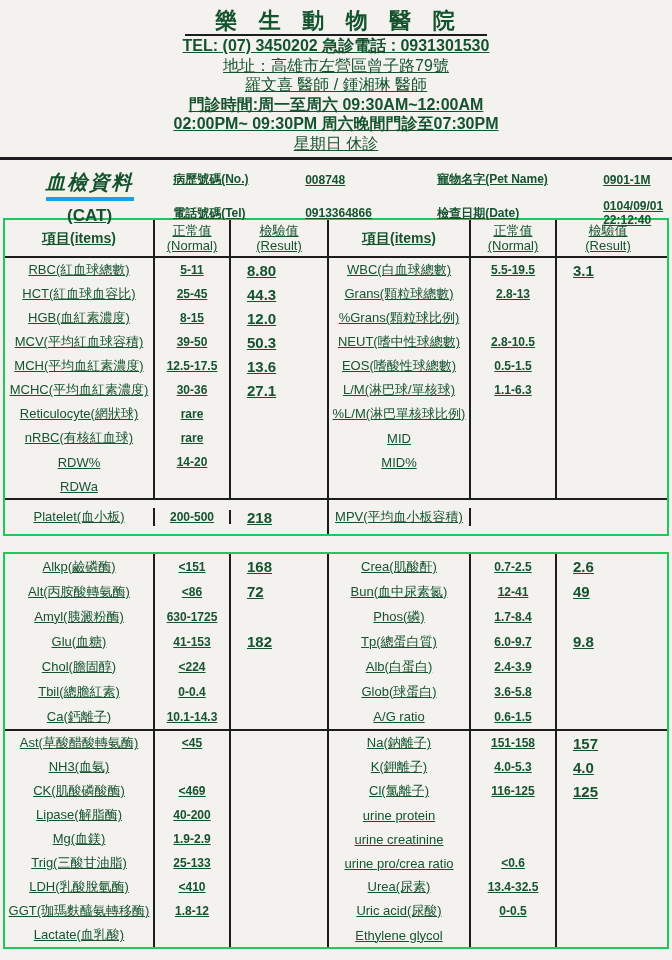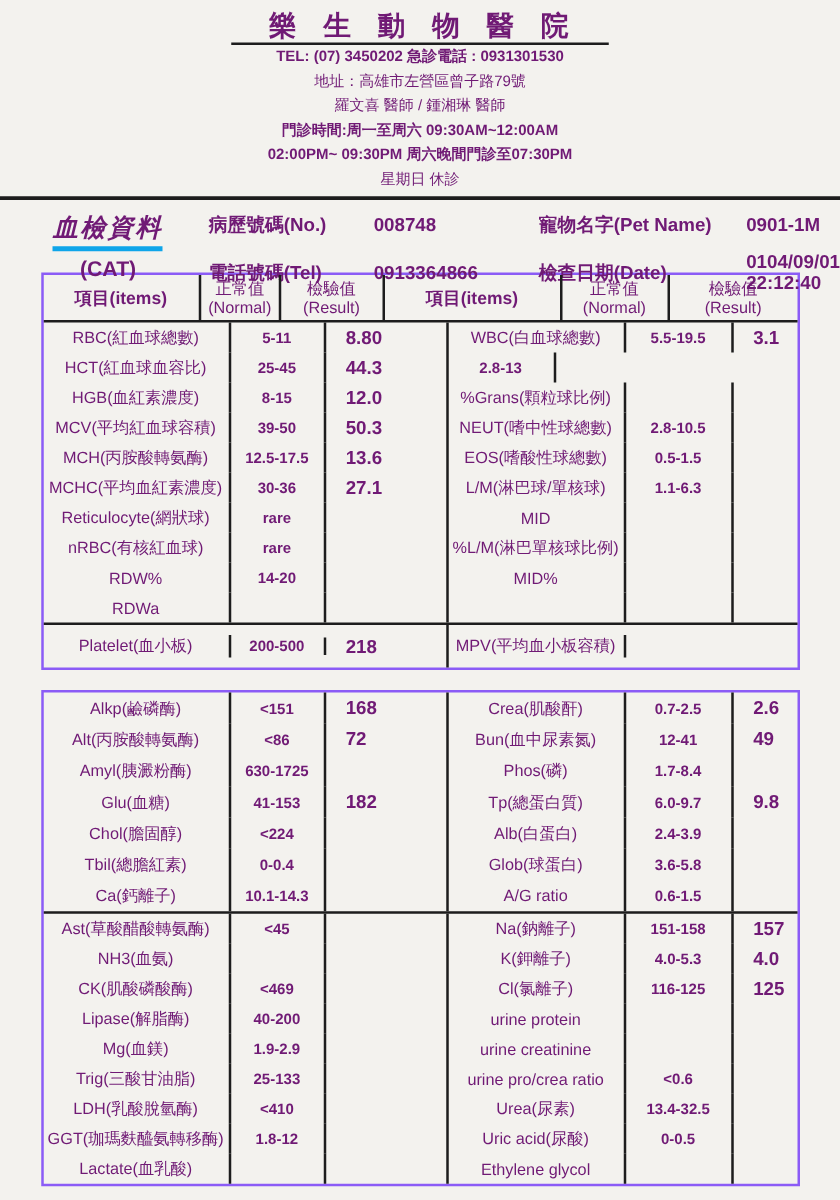--- a/index.html
+++ b/index.html
@@ -1,51 +1,51 @@
 <!DOCTYPE html>
 <html><head>
 <meta charset="utf-8">
 <style>
   * { margin:0; padding:0; box-sizing:border-box; }
   html,body { background:#d8d8d4; }
   .page {
     width:672px; height:960px; margin:0 auto;
-    background:#f3f2ee; color:#701a75;
+    background:#f3f2ee; color:#14532d;
     font-family:"Liberation Sans", sans-serif;
-    overflow:hidden; position:relative;
+    overflow:hidden; position:relative;text-decoration:underline;
   }
   
   .header { text-align:center; padding-top:8px; }
   .hospital-title {
     display:inline-block;
     font-family:"Liberation Serif", serif;
     font-size:22px; font-weight:700; letter-spacing:8px;
     border-bottom:2px solid #1d1d1d;
     padding:0 24px 1px 30px; line-height:25px;
   }
-  .contact { font-size:12px; line-height:19.5px; }
+  .contact { font-size:16px; line-height:19.5px; }
   .wb { font-weight:700; }
   .rule { height:3px; background:#1d1d1d; margin-top:4px; }
 
   
   .info { display:flex; align-items:flex-start; padding:9px 0 0 26px; height:56px; }
   .info-left { width:138px; text-align:center; }
   .report-type {
     display:inline-block; font-size:20px; font-weight:700; font-style:italic;
     letter-spacing:2px; border-bottom:4px solid #0ea5e9; padding-bottom:1px;
   }
   .species { font-size:17px; font-weight:700; margin-top:5px; }
   .info-main {
     display:grid; grid-template-columns:128px 128px 162px auto;
     column-gap:4px; row-gap:11px; margin-left:20px; margin-top:2px;
-    font-size:15px; font-weight:700; align-items:center;
+    font-size:12px; font-weight:700; align-items:center;
   }
 
   
-  .vtable { width:607px; margin:16px auto; border:2px solid #8b5cf6; }
+  .vtable { width:666px; margin:16px auto; border:2px solid #22c55e; }
   #cbc { margin-top:2px; }
   #chem { margin-top:8px; }
   .flexrow { display:flex; }
   .half.rh { border-left:2px solid #1d1d1d; }
   .trow { display:flex; }
   .cell { display:flex; align-items:center; justify-content:center; white-space:nowrap; overflow:hidden; }
   .l1 { width:150px; border-right:2px solid #1d1d1d; }
   .l2 { width:76px;  border-right:2px solid #1d1d1d; }
   .l3 { width:96px; }
   .r1 { width:142px; border-right:2px solid #1d1d1d; }
@@ -147,21 +147,21 @@
             <div class="cell l3 result">12.0</div>
           </div>
 
           <div class="trow">
             <div class="cell l1 item">MCV(平均紅血球容積)</div>
             <div class="cell l2 normal">39-50</div>
             <div class="cell l3 result">50.3</div>
           </div>
 
           <div class="trow">
-            <div class="cell l1 item">MCH(丙胺酸轉氨酶)</div>
+            <div class="cell l1 item">MCH(平均血紅素濃度)</div>
             <div class="cell l2 normal">12.5-17.5</div>
             <div class="cell l3 result">13.6</div>
           </div>
 
           <div class="trow">
             <div class="cell l1 item">MCHC(平均血紅素濃度)</div>
             <div class="cell l2 normal">30-36</div>
             <div class="cell l3 result">27.1</div>
           </div>
 
@@ -191,20 +191,21 @@
         </div>
       <div class="half rh">
 
           <div class="trow">
             <div class="cell r1 item">WBC(白血球總數)</div>
             <div class="cell r2 normal">5.5-19.5</div>
             <div class="cell r3 result">3.1</div>
           </div>
 
           <div class="trow">
+            <div class="cell r1 item">Grans(顆粒球總數)</div>
             <div class="cell r2 normal">2.8-13</div>
             <div class="cell r3 result"></div>
           </div>
 
           <div class="trow">
             <div class="cell r1 item">%Grans(顆粒球比例)</div>
             <div class="cell r2 normal"></div>
             <div class="cell r3 result"></div>
           </div>
 
@@ -220,27 +221,27 @@
             <div class="cell r3 result"></div>
           </div>
 
           <div class="trow">
             <div class="cell r1 item">L/M(淋巴球/單核球)</div>
             <div class="cell r2 normal">1.1-6.3</div>
             <div class="cell r3 result"></div>
           </div>
 
           <div class="trow">
+            <div class="cell r1 item">%L/M(淋巴單核球比例)</div>
+            <div class="cell r2 normal"></div>
+            <div class="cell r3 result"></div>
+          </div>
+
+          <div class="trow">
             <div class="cell r1 item">MID</div>
-            <div class="cell r2 normal"></div>
-            <div class="cell r3 result"></div>
-          </div>
-
-          <div class="trow">
-            <div class="cell r1 item">%L/M(淋巴單核球比例)</div>
             <div class="cell r2 normal"></div>
             <div class="cell r3 result"></div>
           </div>
 
           <div class="trow">
             <div class="cell r1 item">MID%</div>
             <div class="cell r2 normal"></div>
             <div class="cell r3 result"></div>
           </div>
 

